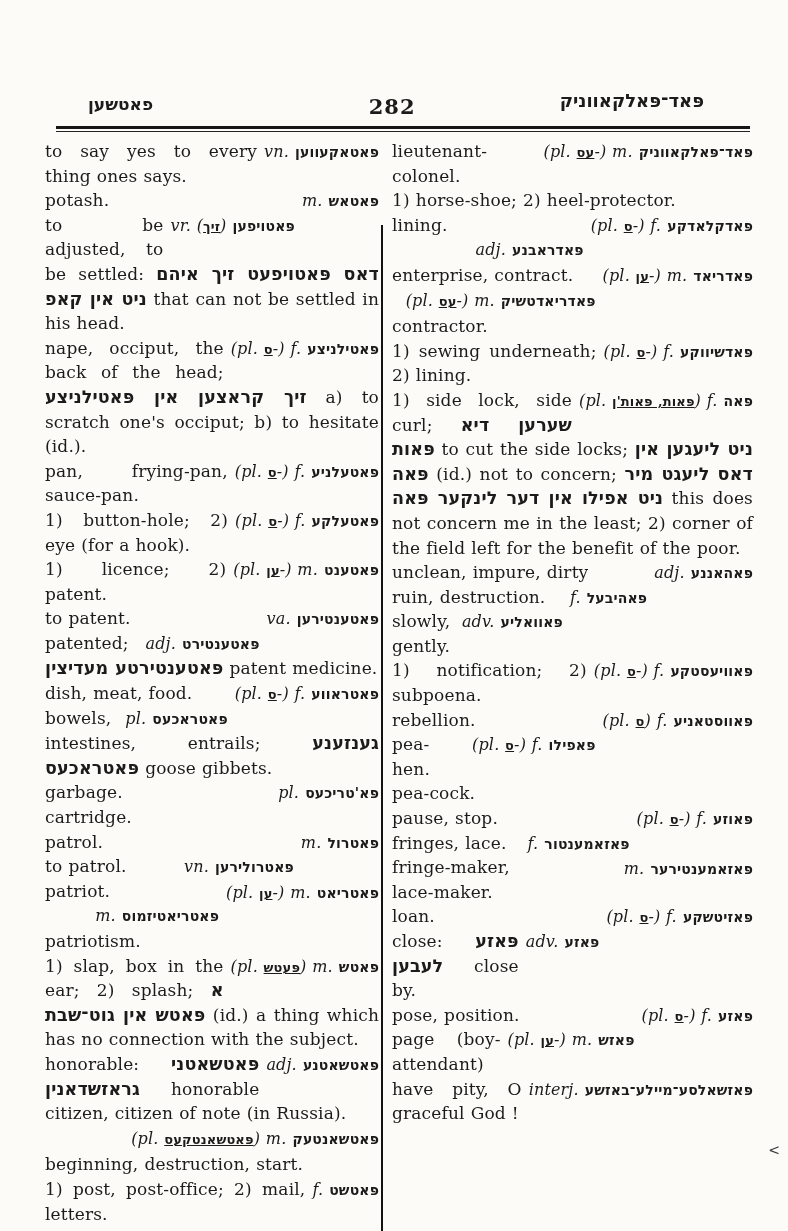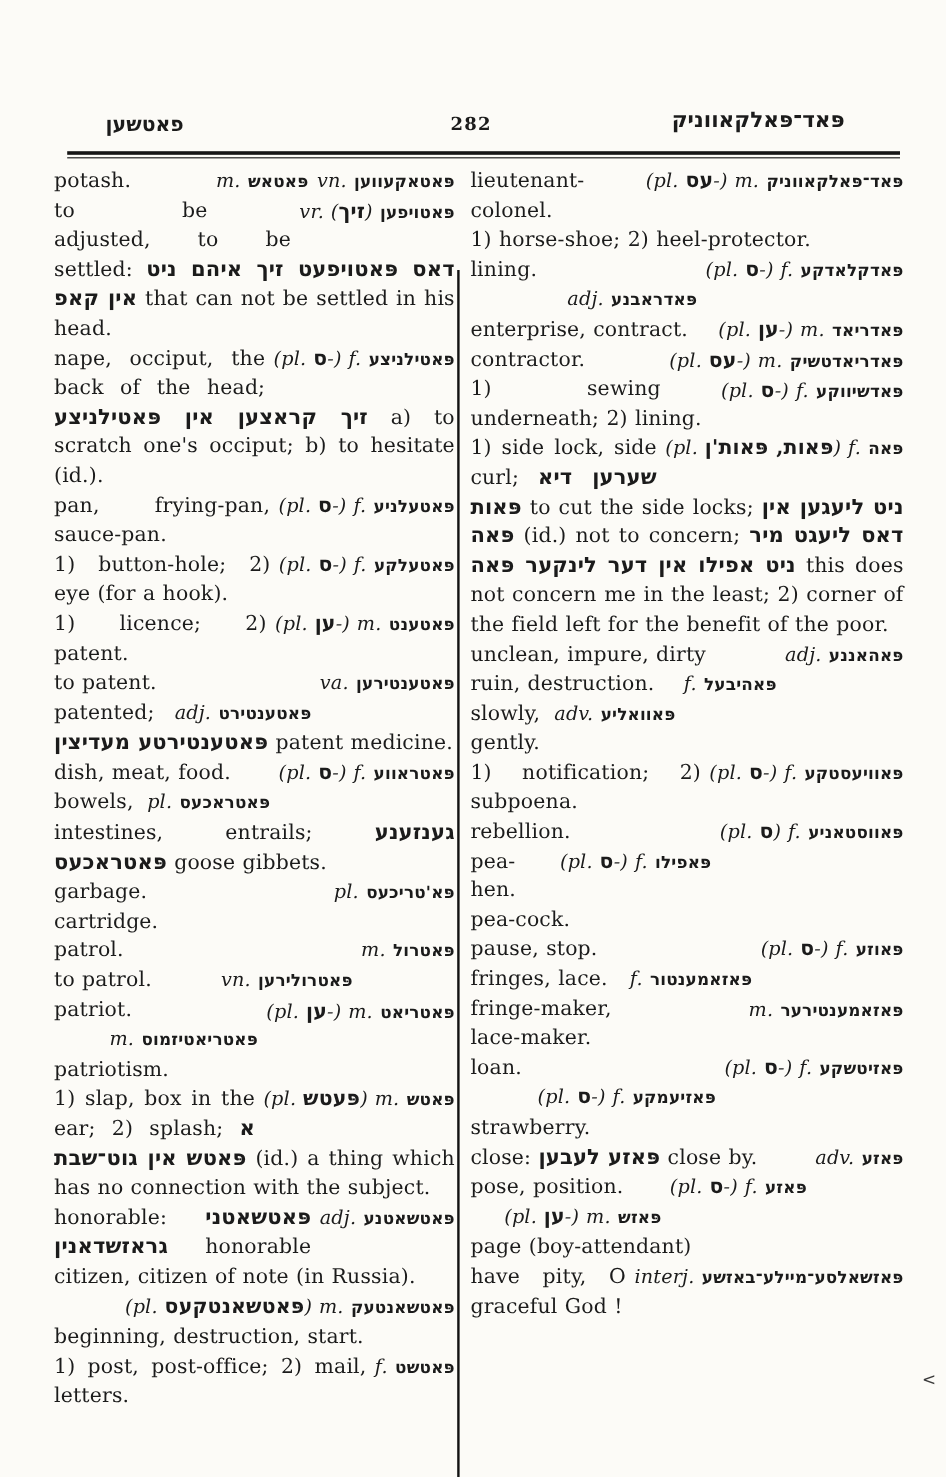--- a/index.html
+++ b/index.html
@@ -6,50 +6,51 @@
   body{
     width:788px;height:1231px;background:#fcfbf7;overflow:hidden;
     font-family:"DejaVu Serif","DejaVu Sans",serif;color:#1b1b1b;
   }
   .page{position:relative;width:788px;height:1231px;}
   header{position:relative;height:34px;margin-top:90px;}
   .guide{position:absolute;font-weight:bold;font-size:17px;text-align:center;}
   .guide-left{left:88px;top:4px;}
   .guide-right{right:84px;top:0;font-size:18px;}
   .pagenum{position:absolute;left:50%;transform:translateX(-54%);top:4px;
-    font-weight:bold;font-size:15px;letter-spacing:1px;}
+    font-weight:bold;font-size:21px;letter-spacing:1px;}
   .rule{height:2px;margin:2px 38px 0 56px;
     border-top:3px solid #161616;border-bottom:1px solid #222;}
   .cols{display:flex;margin:7px 34px 0 45px;}
   .col{font-size:17px;line-height:24.6px;letter-spacing:.15px;word-spacing:.5px;}
   .col-left{width:334px;}
   .col-right{width:361px;padding-left:13px;}
   .divider{position:absolute;left:381px;top:135px;width:2px;height:1032px;background:#121212;}
   .entry{text-align:justify;margin:0;}
   .head{float:right;margin-left:7px;white-space:nowrap;}
   .head .lt{font-style:italic;font-size:16px;}
   .hw{font-weight:bold;font-size:14px;}
-  .gram .hb{font-weight:bold;font-style:normal;font-size:17px;}
+  .gram .hb{font-weight:bold;font-style:normal;font-size:13px;text-decoration:underline;}
   .body .hb{font-weight:bold;font-size:17.5px;}
   .margin-mark{position:absolute;right:8px;top:1052px;font-size:14px;color:#3a3a3a;}
 </style>
 </head>
 <body>
 
 <div class="page">
   <header>
     <span class="guide guide-left">פאטשען</span>
     <span class="pagenum">282</span>
     <span class="guide guide-right">פּאד־פּאלקאווניק</span>
   </header>
   <div class="rule"></div>
   <main class="cols">
     <section class="col col-left" id="col-0">
   <div class="entry">
     <span class="head"><span class="gram"><span class="lt">vn.</span></span> <b class="hw">פּאטאקעווען</b></span>
+    <span class="body"><span class="lt">to say yes to every thing ones says.</span></span>
   </div>
 
   <div class="entry">
     <span class="head"><span class="gram"><span class="lt">m.</span></span> <b class="hw">פּאטאש</b></span>
     <span class="body"><span class="lt">potash.</span></span>
   </div>
 
   <div class="entry">
     <span class="head"><span class="gram"><span class="lt">vr. (</span><b class="hb">זיך</b><span class="lt">)</span></span> <b class="hw">פּאטויפען</b></span>
     <span class="body"><span class="lt">to be adjusted, to be settled: </span><b class="hb">דאס פּאטויפעט זיך איהם ניט אין קאפ</b><span class="lt"> that can not be settled in his head.</span></span>
@@ -227,24 +228,20 @@
   <div class="entry">
     <span class="head"><span class="gram"><span class="lt">m.</span></span> <b class="hw">פּאזאמענטירער</b></span>
     <span class="body"><span class="lt">fringe-maker, lace-maker.</span></span>
   </div>
 
   <div class="entry">
     <span class="head"><span class="gram"><span class="lt">(pl. </span><b class="hb">ס</b><span class="lt">-) f.</span></span> <b class="hw">פּאזיטשקע</b></span>
     <span class="body"><span class="lt">loan.</span></span>
   </div>
 
-  <div class="entry">
-    <span class="head"><span class="gram"><span class="lt">(pl. </span><b class="hb">ס</b><span class="lt">-) f.</span></span> <b class="hw">פּאזיעמקע</b></span>
-    <span class="body"><span class="lt">strawberry.</span></span>
-  </div>
 
   <div class="entry">
     <span class="head"><span class="gram"><span class="lt">adv.</span></span> <b class="hw">פּאזע</b></span>
     <span class="body"><span class="lt">close: </span><b class="hb">פּאזע לעבען</b><span class="lt"> close by.</span></span>
   </div>
 
   <div class="entry">
     <span class="head"><span class="gram"><span class="lt">(pl. </span><b class="hb">ס</b><span class="lt">-) f.</span></span> <b class="hw">פּאזע</b></span>
     <span class="body"><span class="lt">pose, position.</span></span>
   </div>

